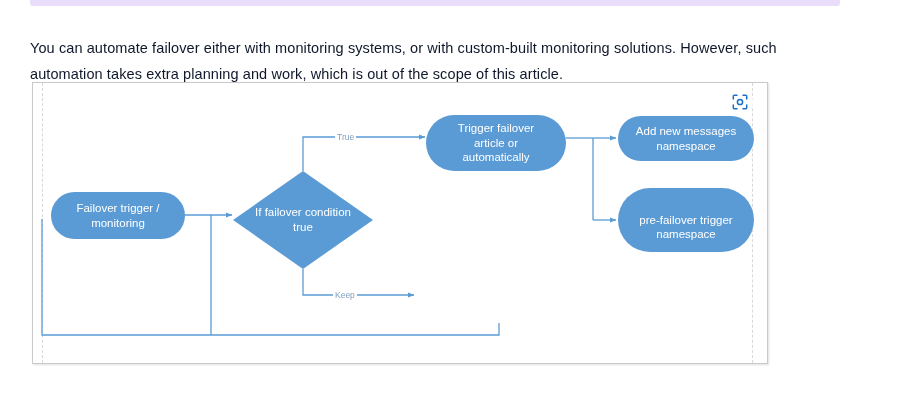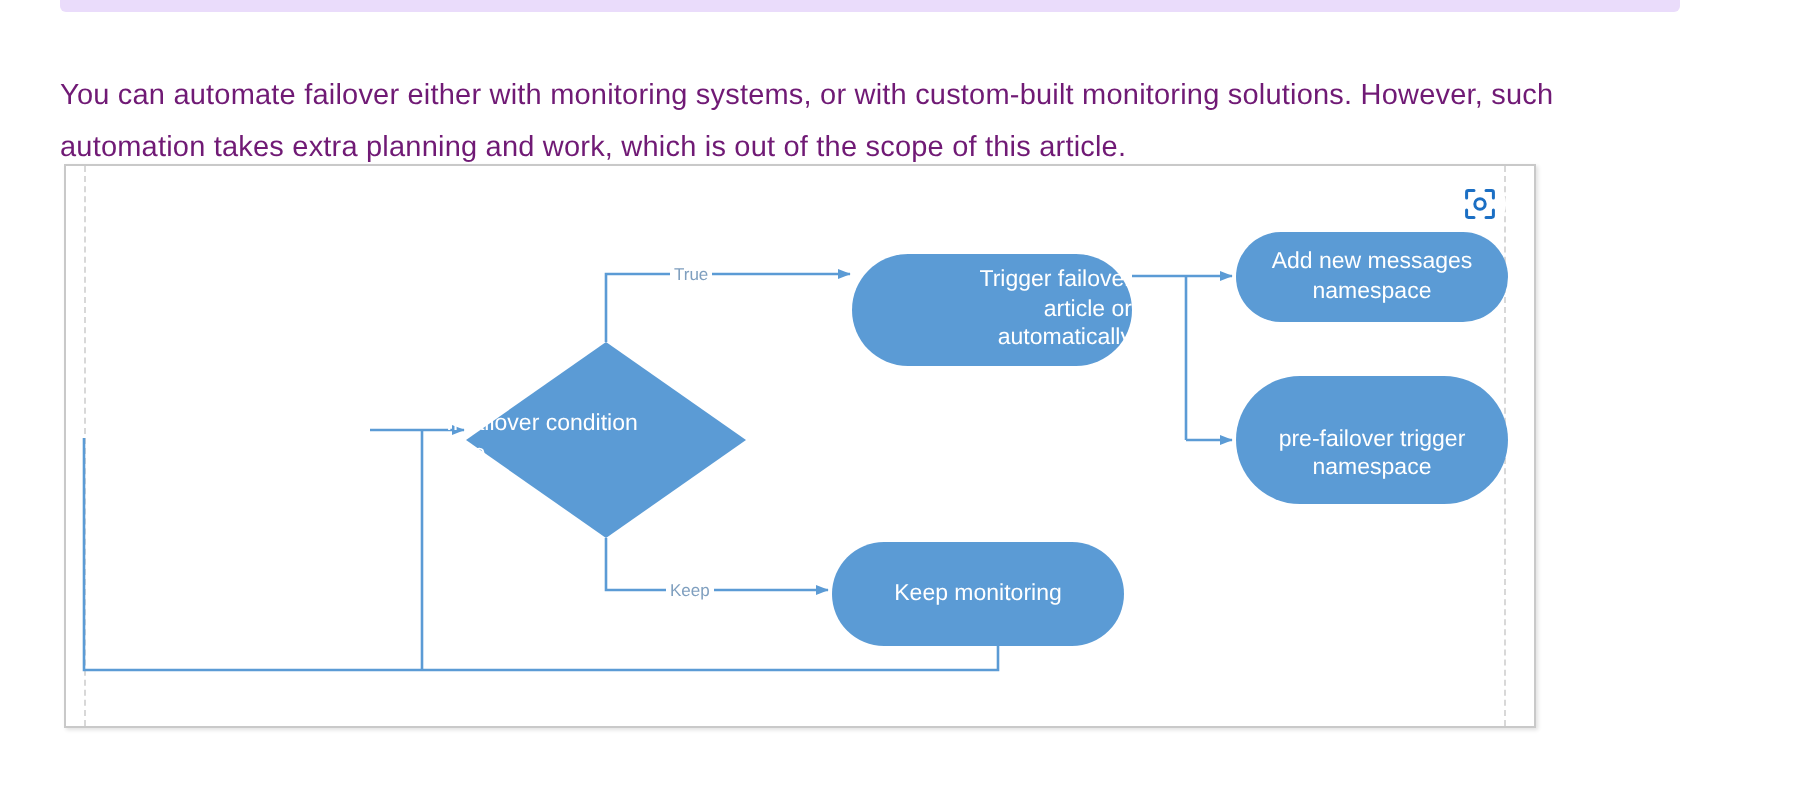--- a/index.html
+++ b/index.html
@@ -11,21 +11,21 @@
     position:relative;
   }
   
   #top-strip{
     position:absolute;left:30px;top:0;width:810px;height:6px;
     background:#EADCFB;border-radius:0 0 3px 3px;
   }
   
   #intro-paragraph{
     position:absolute;left:30px;top:20px;width:790px;
-    font-size:14.5px;line-height:26px;color:#701a75;
+    font-size:14.5px;line-height:26px;color:#0f172a;
     letter-spacing:.1px;
   }
   
   #diagram-frame{
     position:absolute;left:32px;top:82px;width:736px;height:282px;
     background:#ffffff;border:1px solid #c9c9c9;
     box-sizing:border-box;
     box-shadow:1px 1px 2px rgba(0,0,0,.12);
   }
   .page-guide{
@@ -56,21 +56,21 @@
     position:absolute;width:140px;height:98px;
   }
   #node-decision .dia-shape{
     position:absolute;left:0;top:0;width:140px;height:98px;
     background:#5B9BD5;
     clip-path:polygon(50% 0,100% 50%,50% 100%,0 50%);
   }
   #node-decision .dia-label{
     position:absolute;left:-10px;top:50%;width:160px;
     transform:translateY(-50%);
-    color:#fff;font-size:11.5px;line-height:15px;
+    text-align:center;color:#fff;font-size:11.5px;line-height:15px;
     white-space:nowrap;
   }
 
   
   .edge-label{
     position:absolute;color:#7f9fbf;font-size:8.5px;
     background:#ffffff;padding:0 2px;line-height:10px;
     font-family:"Liberation Sans", sans-serif;
   }
 
@@ -113,30 +113,36 @@
         <path d="M533,55 L560,55"></path>
         <path d="M560,55 L560,137"></path>
         <path d="M560,55 L583,55" marker-end="url(#arrow)"></path>
         <path d="M560,137 L583,137" marker-end="url(#arrow)"></path>
 
         <path d="M466,240 L466,252 L9,252 L9,136"></path>
         <path d="M178,132 L178,252"></path>
       </g>
     </svg>
 
+    <div class="node pill" id="node-failover-trigger" style="left:18px;top:109px;width:134px;height:47px;">
+      <span class="node-text">
+        <span>Failover trigger /</span><br>
+        <span>monitoring</span>
+      </span>
+    </div>
 
     <div id="node-decision" style="left:200px;top:88px;">
       <div class="dia-shape"></div>
       <div class="dia-label">
         <span>If failover condition</span><br>
         <span>true</span>
       </div>
     </div>
 
-    <div class="node pill" id="node-trigger-failover" style="left:393px;top:44px;width:140px;height:56px;text-align:right;">
+    <div class="node pill" id="node-trigger-failover" style="left:393px;top:32px;width:140px;height:56px;">
       <span class="node-text">
         <span>Trigger failover</span><br>
         <span>article or</span><br>
         <span>automatically</span>
       </span>
     </div>
 
     <div class="node pill" id="node-add-secondary" style="left:585px;top:33px;width:136px;height:45px;">
       <span class="node-text">
         <span>Add new messages</span><br>
@@ -145,23 +151,20 @@
     </div>
 
     <div class="node pill" id="node-receive-messages" style="left:585px;top:105px;width:136px;height:64px;">
       <span class="node-text">
         <br>
         <span>pre-failover trigger</span><br>
         <span>namespace</span>
       </span>
     </div>
 
-    <div class="node pill" id="node-keep-monitoring" style="left:383px;top:188px;width:146px;height:52px;">
-      <span class="node-text">Keep monitoring</span>
-    </div>
 
     <span class="edge-label" style="left:302px;top:49px;">True</span>
     <span class="edge-label" style="left:300px;top:207px;">Keep</span>
 
     <div id="zoom-focus-button">
       <svg width="16" height="16" viewBox="0 0 16 16">
         <g fill="none" stroke="#1B6FC4" stroke-width="1.5" stroke-linecap="round">
           <path d="M1.3,5 L1.3,2.2 C1.3,1.7 1.7,1.3 2.2,1.3 L5,1.3"></path>
           <path d="M11,1.3 L13.8,1.3 C14.3,1.3 14.7,1.7 14.7,2.2 L14.7,5"></path>
           <path d="M14.7,11 L14.7,13.8 C14.7,14.3 14.3,14.7 13.8,14.7 L11,14.7"></path>

